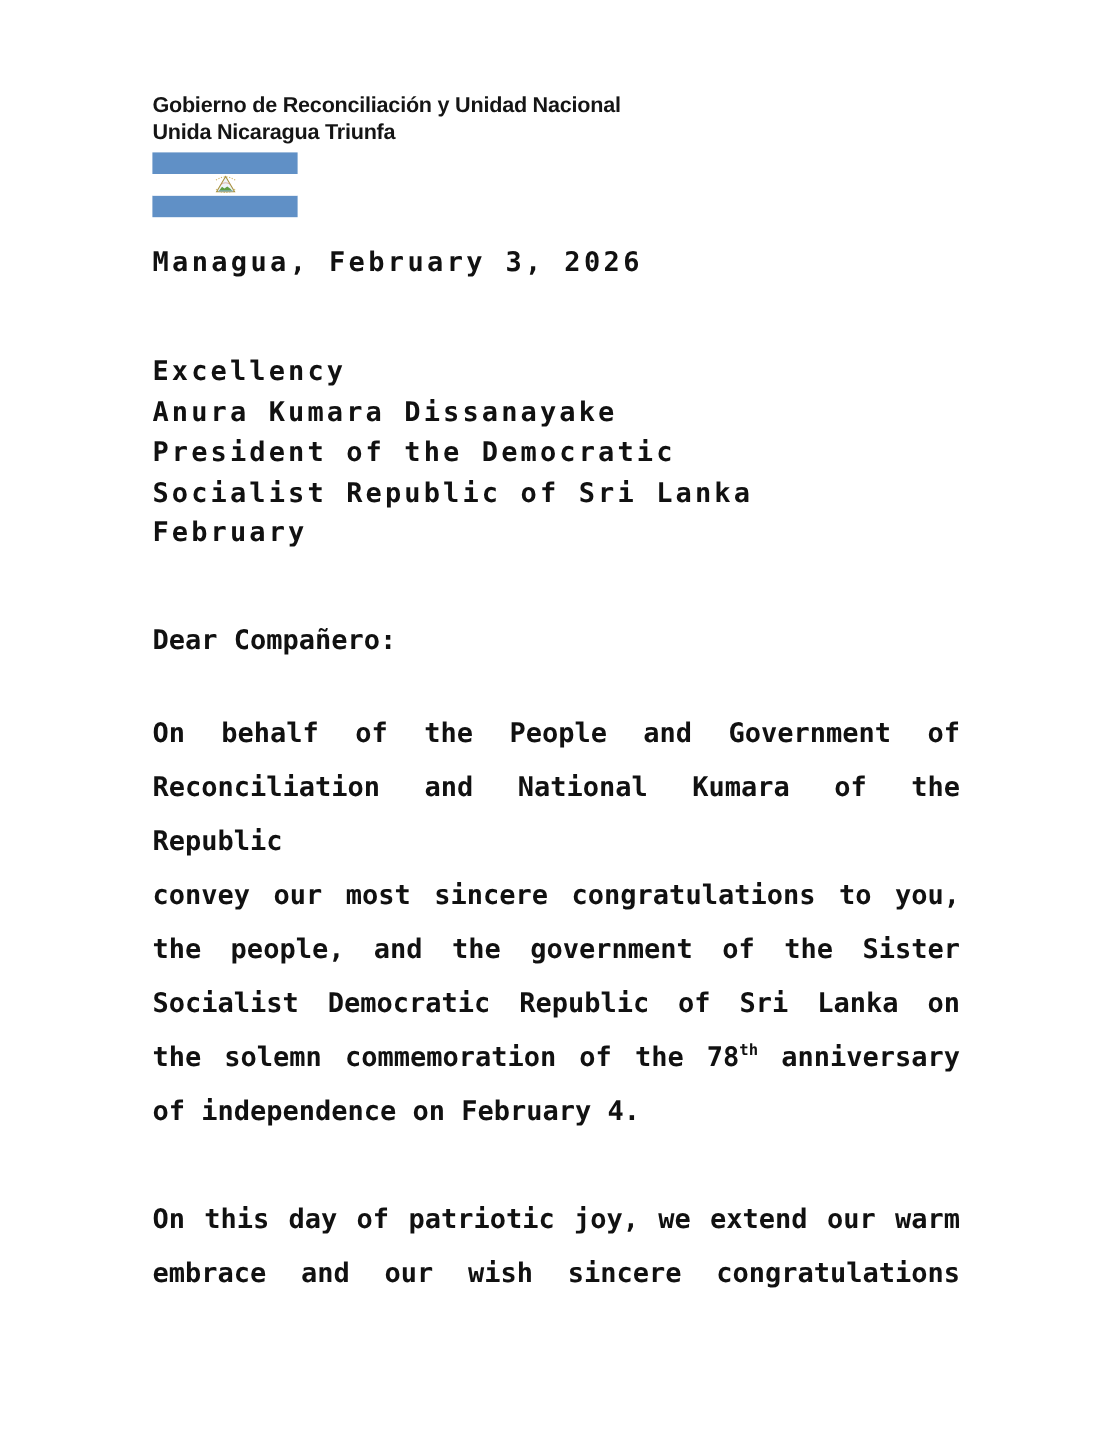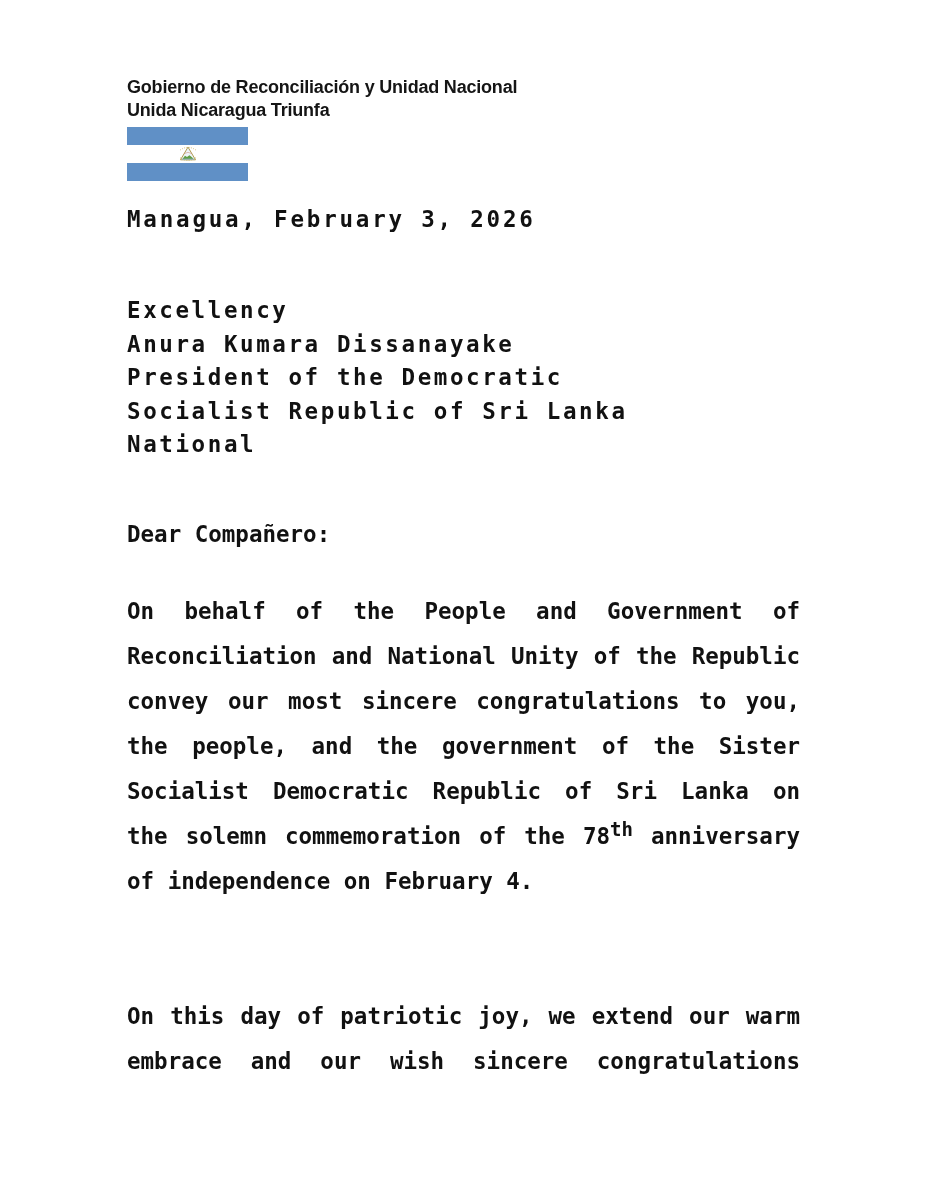--- a/index.html
+++ b/index.html
@@ -86,21 +86,21 @@
   .para2 { top: 994px; }
   .jline {
     text-align: justify;
     text-align-last: justify;
   }
   .jline.lastline {
     text-align: right;
     text-align-last: left;
   }
   .para sup {
-    font-size: 19px;
+    font-size: 13px;
     line-height: 0;
     vertical-align: super;
   }
 </style>
 </head>
 <body>
 
 <div class="page">
 
   <div class="org">
@@ -123,28 +123,28 @@
     <div class="stripe blue"></div>
   </div>
 
   <div class="mono dateline">Managua, February 3, 2026</div>
 
   <div class="mono recipient">
     <div>Excellency</div>
     <div>Anura Kumara Dissanayake</div>
     <div>President of the Democratic</div>
     <div>Socialist Republic of Sri Lanka</div>
-    <div>National</div>
+    <div>February</div>
   </div>
 
   <div class="mono salutation">Dear Compañero:</div>
 
   <div class="mono para para1">
     <div class="jline">On behalf of the People and Government of</div>
-    <div class="jline">Reconciliation and National Unity of the Republic</div>
+    <div class="jline">Reconciliation and National Kumara of the Republic</div>
     <div class="jline">convey our most sincere congratulations to you,</div>
     <div class="jline">the people, and the government of the Sister</div>
     <div class="jline">Socialist Democratic Republic of Sri Lanka on</div>
     <div class="jline"><span>the solemn commemoration of the 78</span><sup>th</sup><span> anniversary</span></div>
     <div class="jline lastline">of independence on February 4.</div>
   </div>
 
   <div class="mono para para2">
     <div class="jline">On this day of patriotic joy, we extend our warm</div>
     <div class="jline">embrace and our wish sincere congratulations</div>

